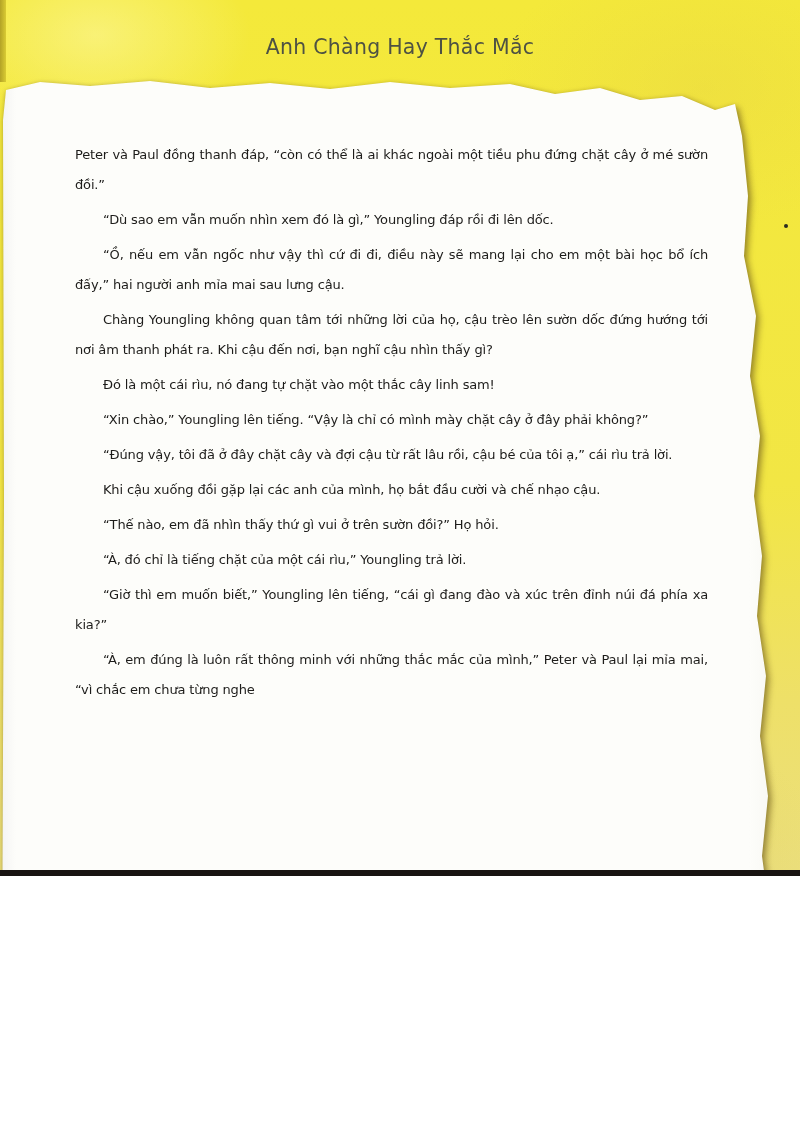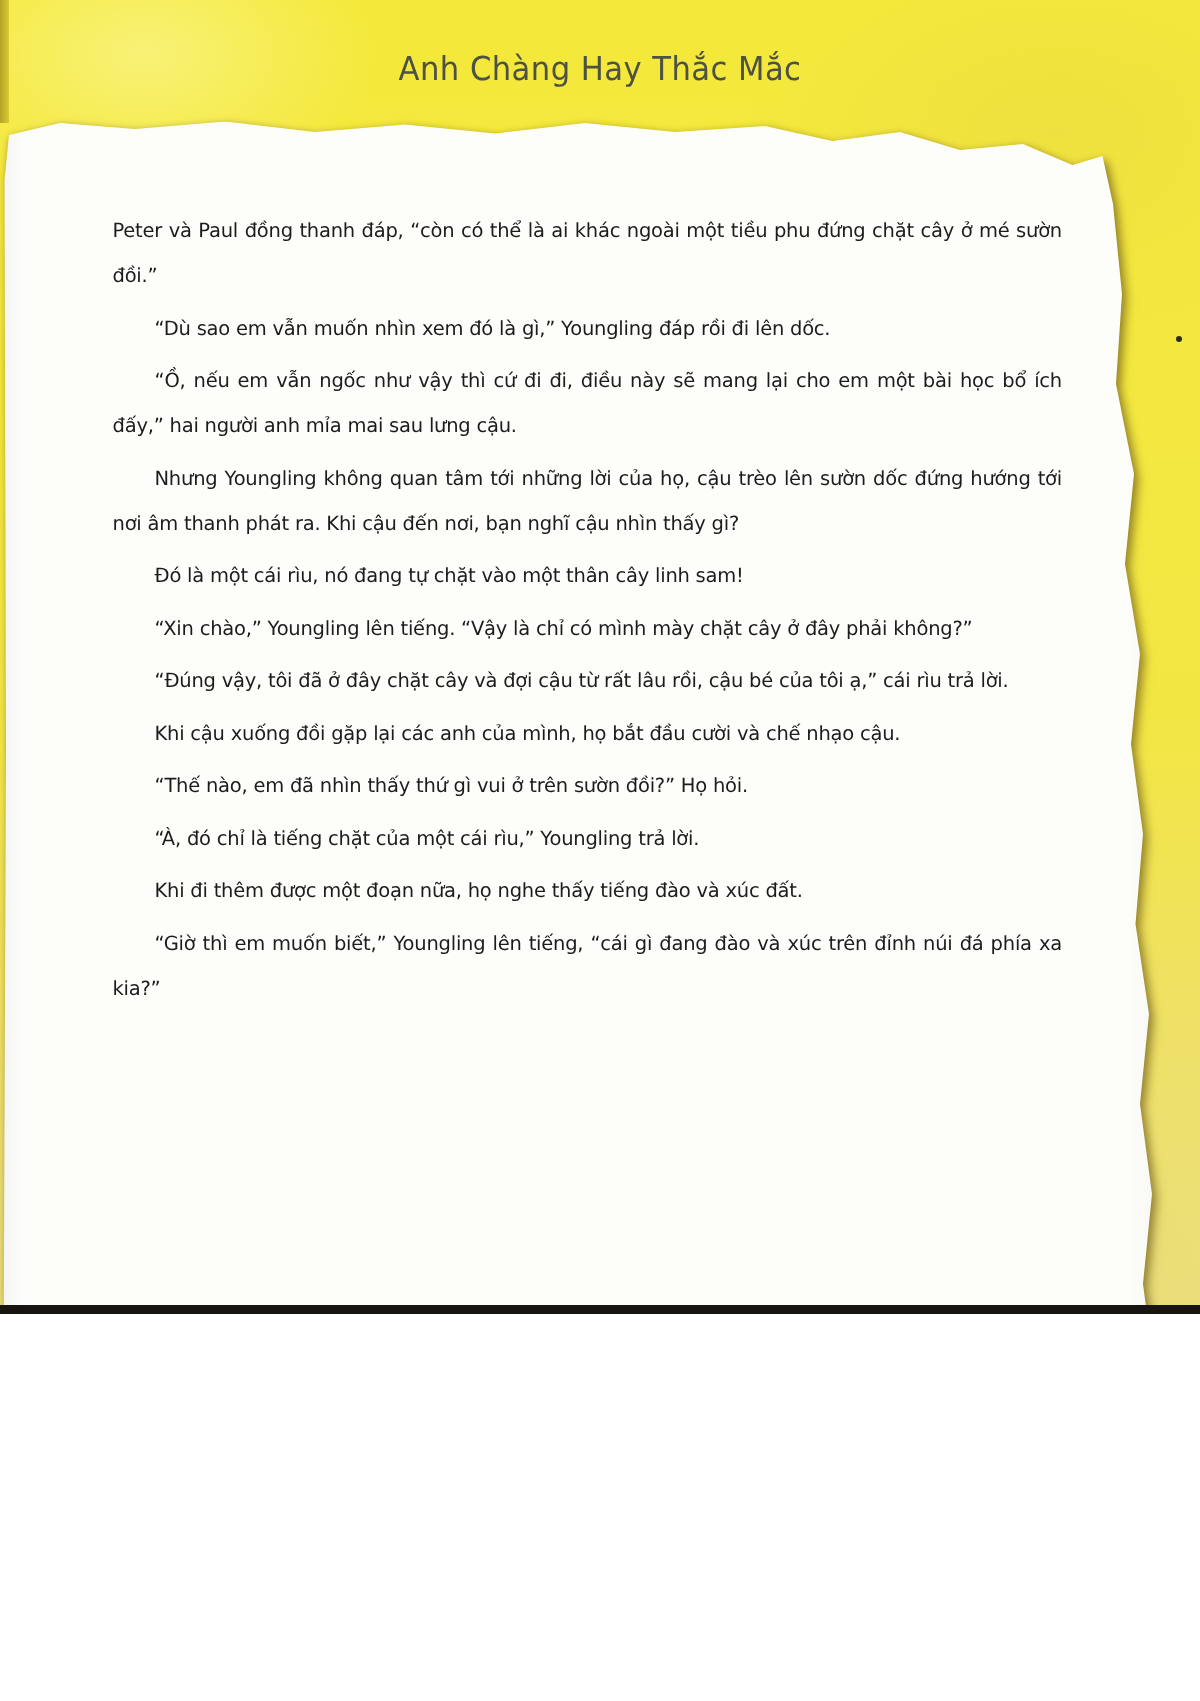--- a/index.html
+++ b/index.html
@@ -85,29 +85,29 @@
   </div>
 
   <div class="page-wrap">
     <div class="page-paper"></div>
   </div>
 
   <div class="text-block">
     <p class="noindent">Peter và Paul đồng thanh đáp, “còn có thể là ai khác ngoài một tiều phu đứng chặt cây ở mé sườn đồi.”</p>
     <p>“Dù sao em vẫn muốn nhìn xem đó là gì,” Youngling đáp rồi đi lên dốc.</p>
     <p>“Ồ, nếu em vẫn ngốc như vậy thì cứ đi đi, điều này sẽ mang lại cho em một bài học bổ ích đấy,” hai người anh mỉa mai sau lưng cậu.</p>
-    <p>Nhưng Youngling không quan tâm tới những lời của họ, cậu trèo lên sườn dốc đứng hướng tới nơi âm thanh phát ra. Khi cậu đến nơi, bạn nghĩ cậu nhìn thấy gì?</p>
-    <p>Đó là một cái rìu, nó đang tự chặt vào một thân cây linh sam!</p>
+    <p>Chàng Youngling không quan tâm tới những lời của họ, cậu trèo lên sườn dốc đứng hướng tới nơi âm thanh phát ra. Khi cậu đến nơi, bạn nghĩ cậu nhìn thấy gì?</p>
+    <p>Đó là một cái rìu, nó đang tự chặt vào một thắc cây linh sam!</p>
     <p>“Xin chào,” Youngling lên tiếng. “Vậy là chỉ có mình mày chặt cây ở đây phải không?”</p>
     <p>“Đúng vậy, tôi đã ở đây chặt cây và đợi cậu từ rất lâu rồi, cậu bé của tôi ạ,” cái rìu trả lời.</p>
     <p>Khi cậu xuống đồi gặp lại các anh của mình, họ bắt đầu cười và chế nhạo cậu.</p>
     <p>“Thế nào, em đã nhìn thấy thứ gì vui ở trên sườn đồi?” Họ hỏi.</p>
     <p>“À, đó chỉ là tiếng chặt của một cái rìu,” Youngling trả lời.</p>
-    <p>Khi đi thêm được một đoạn nữa, họ nghe thấy tiếng đào và xúc đất.</p>
     <p>“Giờ thì em muốn biết,” Youngling lên tiếng, “cái gì đang đào và xúc trên đỉnh núi đá phía xa kia?”</p>
+    <p>“À, em đúng là luôn rất thông minh với những thắc mắc của mình,” Peter và Paul lại mỉa mai, “vì chắc em chưa từng nghe</p>
   </div>
 
   <div class="pagenum-wrap">
     <div class="pagenum-paper">
       <span>17</span>
     </div>
   </div>
 
   <svg class="ink-illustration" viewBox="0 0 140 150" xmlns="http://www.w3.org/2000/svg" aria-hidden="true">
     <path d="M16 116 C2 112 6 102 22 102 C14 94 28 90 42 94 L100 92 C122 88 134 94 126 102 C142 106 134 116 118 118 C126 124 112 128 98 124 L38 126 C24 128 18 122 16 116 Z" fill="#15100b"></path>

